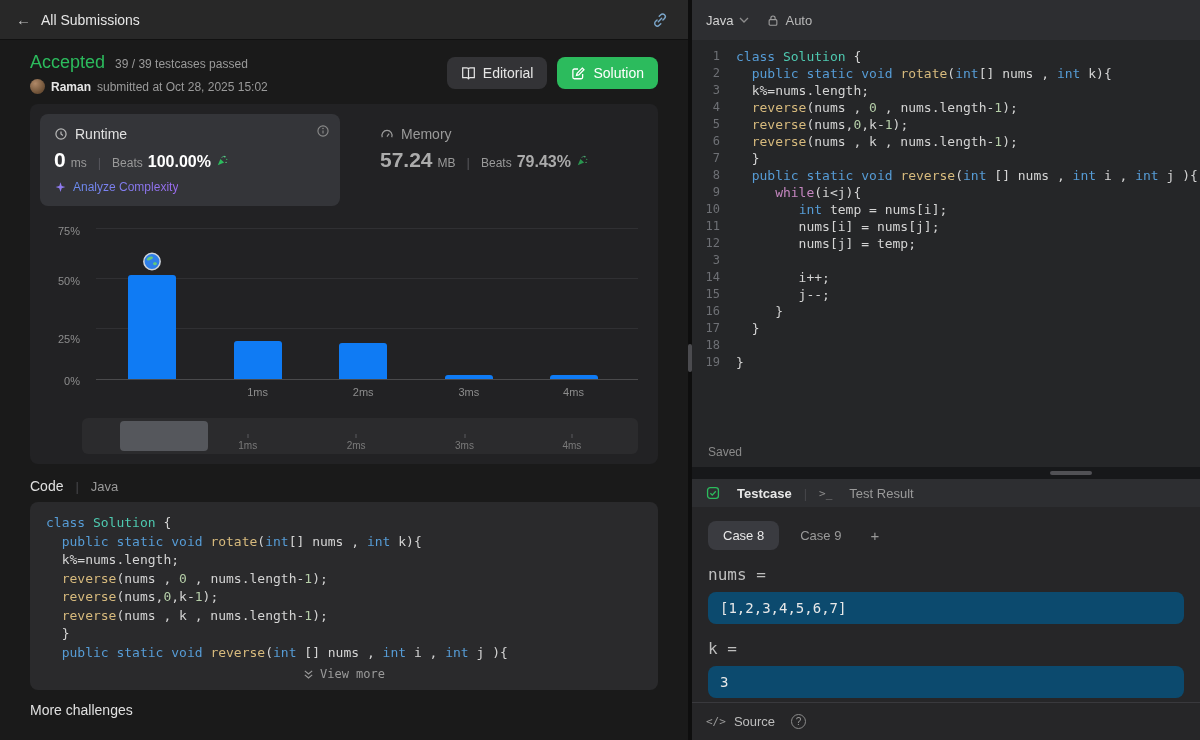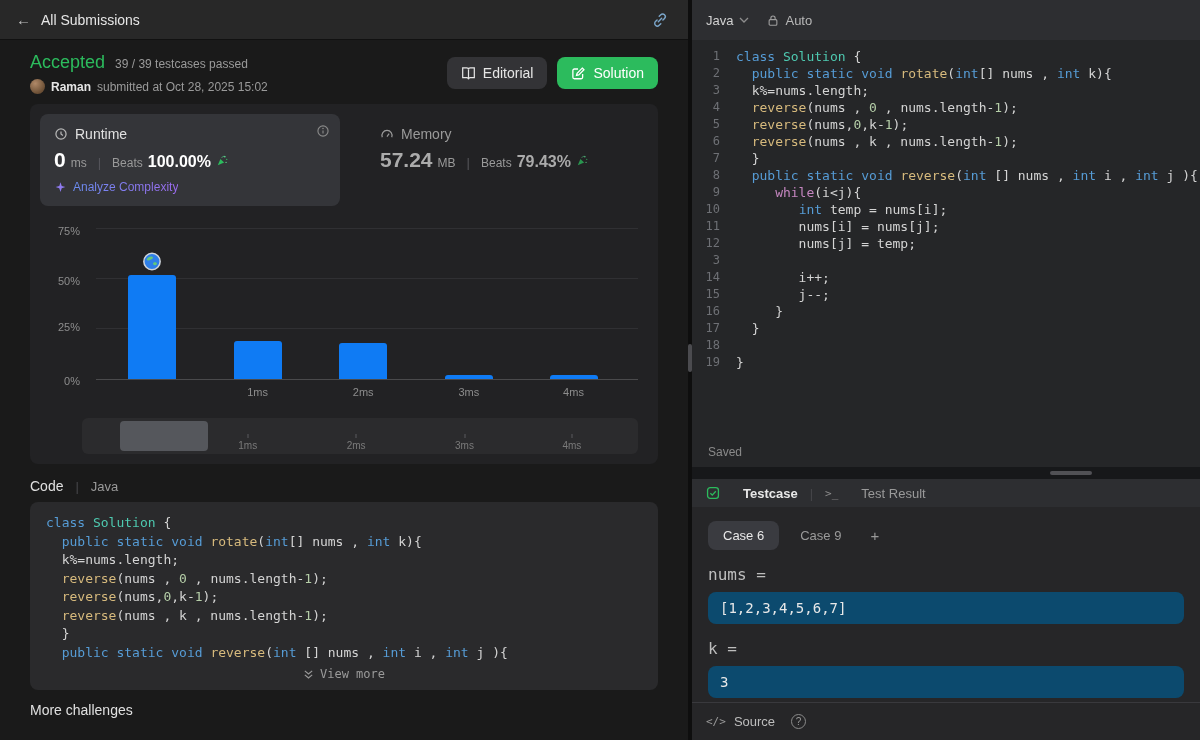--- a/index.html
+++ b/index.html
@@ -90,21 +90,21 @@
   .editor-wrap{height:427px;position:relative;background:#252628;padding-top:8px;overflow:hidden;flex:none}
   .ed-row{display:flex;height:17px;line-height:17px;font-family:"DejaVu Sans Mono",monospace;font-size:13px}
   .ed-gutter{width:44px;text-align:right;padding-right:16px;color:#6e7075;flex:none;font-size:12px}
   .ed-code{white-space:pre}
   .saved{position:absolute;left:16px;bottom:8px;font-size:12px;color:#8a8a8a}
 
   .h-gap{height:12px;background:#17181a;position:relative;flex:none}
   .hscroll-thumb{position:absolute;right:108px;top:4px;width:42px;height:4px;border-radius:2px;background:#515155;cursor:pointer}
 
   .tc-header{height:28px;background:#2d2e31;display:flex;align-items:center;padding:0 14px;gap:12px;flex:none}
-  .tc-tab{display:flex;align-items:center;gap:23px;font-size:13px;cursor:pointer}
+  .tc-tab{display:flex;align-items:center;gap:17px;font-size:13px;cursor:pointer}
   .tc-tab.active{color:#e8e8e8;font-weight:700}
   .tc-tab.inactive{color:#9a9a9a}
   .term-glyph{font-family:"DejaVu Sans Mono",monospace;font-size:11px;color:#8d8d8d}
   .tc-body{flex:1;padding:14px 16px 0;overflow:hidden}
   .case-row{display:flex;align-items:center}
   .case-chip{padding:7px 15px;border-radius:8px;font-size:13px;cursor:pointer}
   .case-chip.active{background:#3a3b40;color:#e8e8e8}
   .case-chip.inactive{color:#9a9a9a;margin-left:6px}
   .case-add{color:#9a9a9a;font-size:15px;margin-left:14px;cursor:pointer}
   .field-label{margin-top:15px;font-family:"DejaVu Sans Mono",monospace;font-size:16px;color:#bdbdbd}
@@ -243,21 +243,21 @@
                   <path d="M7 4.5C8 3 10 2.5 11.5 3.2" stroke="#59d98e" stroke-width=".9" fill="none"></path>
                 </svg>
               </span>
             </div>
           </div>
         </div>
 
         <div class="chart">
           <div class="ylabels">
               <div class="ylabel" style="bottom: -7px;">0%</div>
-              <div class="ylabel" style="bottom: 47px;">25%</div>
+              <div class="ylabel" style="bottom: 35px;">25%</div>
               <div class="ylabel" style="bottom: 93px;">50%</div>
               <div class="ylabel" style="bottom: 143px;">75%</div>
             </div>
           <div class="plot">
             <div class="chart-marker" style="left: 10.4%; bottom: 108px;">
               <svg width="19" height="19" viewBox="0 0 20 20">
                 <circle cx="10" cy="10" r="8.6" fill="#2f7fe8" stroke="#cfd4da" stroke-width="1.6"></circle>
                 <path d="M4.5 7.5c1.2-2.2 3.8-3.4 5.8-2.6 1.3.5.8 2-.8 2.6-1.8.7-3.3 2-4.2 1.4-.6-.4-1-.8-.8-1.4z" fill="#63c77a"></path>
                 <path d="M11.5 11.2c1.5-.8 3.4-.2 3.7 1 .2 1-1.2 2.2-2.6 1.7-1.2-.4-2.2-2-1.1-2.7z" fill="#63c77a"></path>
               </svg>
@@ -446,21 +446,21 @@
       </div>
       <span class="sep">|</span>
       <div class="tc-tab inactive">
         <span class="term-glyph">&gt;_</span>
         <span>Test Result</span>
       </div>
     </div>
 
     <div class="tc-body">
       <div class="case-row">
-        <span class="case-chip active">Case 6</span>
+        <span class="case-chip active">Case 8</span>
         <span class="case-chip inactive">Case 9</span>
         <span class="case-add">+</span>
       </div>
 
       <div class="field-label">nums =</div>
       <div class="field-input">[1,2,3,4,5,6,7]</div>
 
       <div class="field-label">k =</div>
       <div class="field-input">3</div>
     </div>

